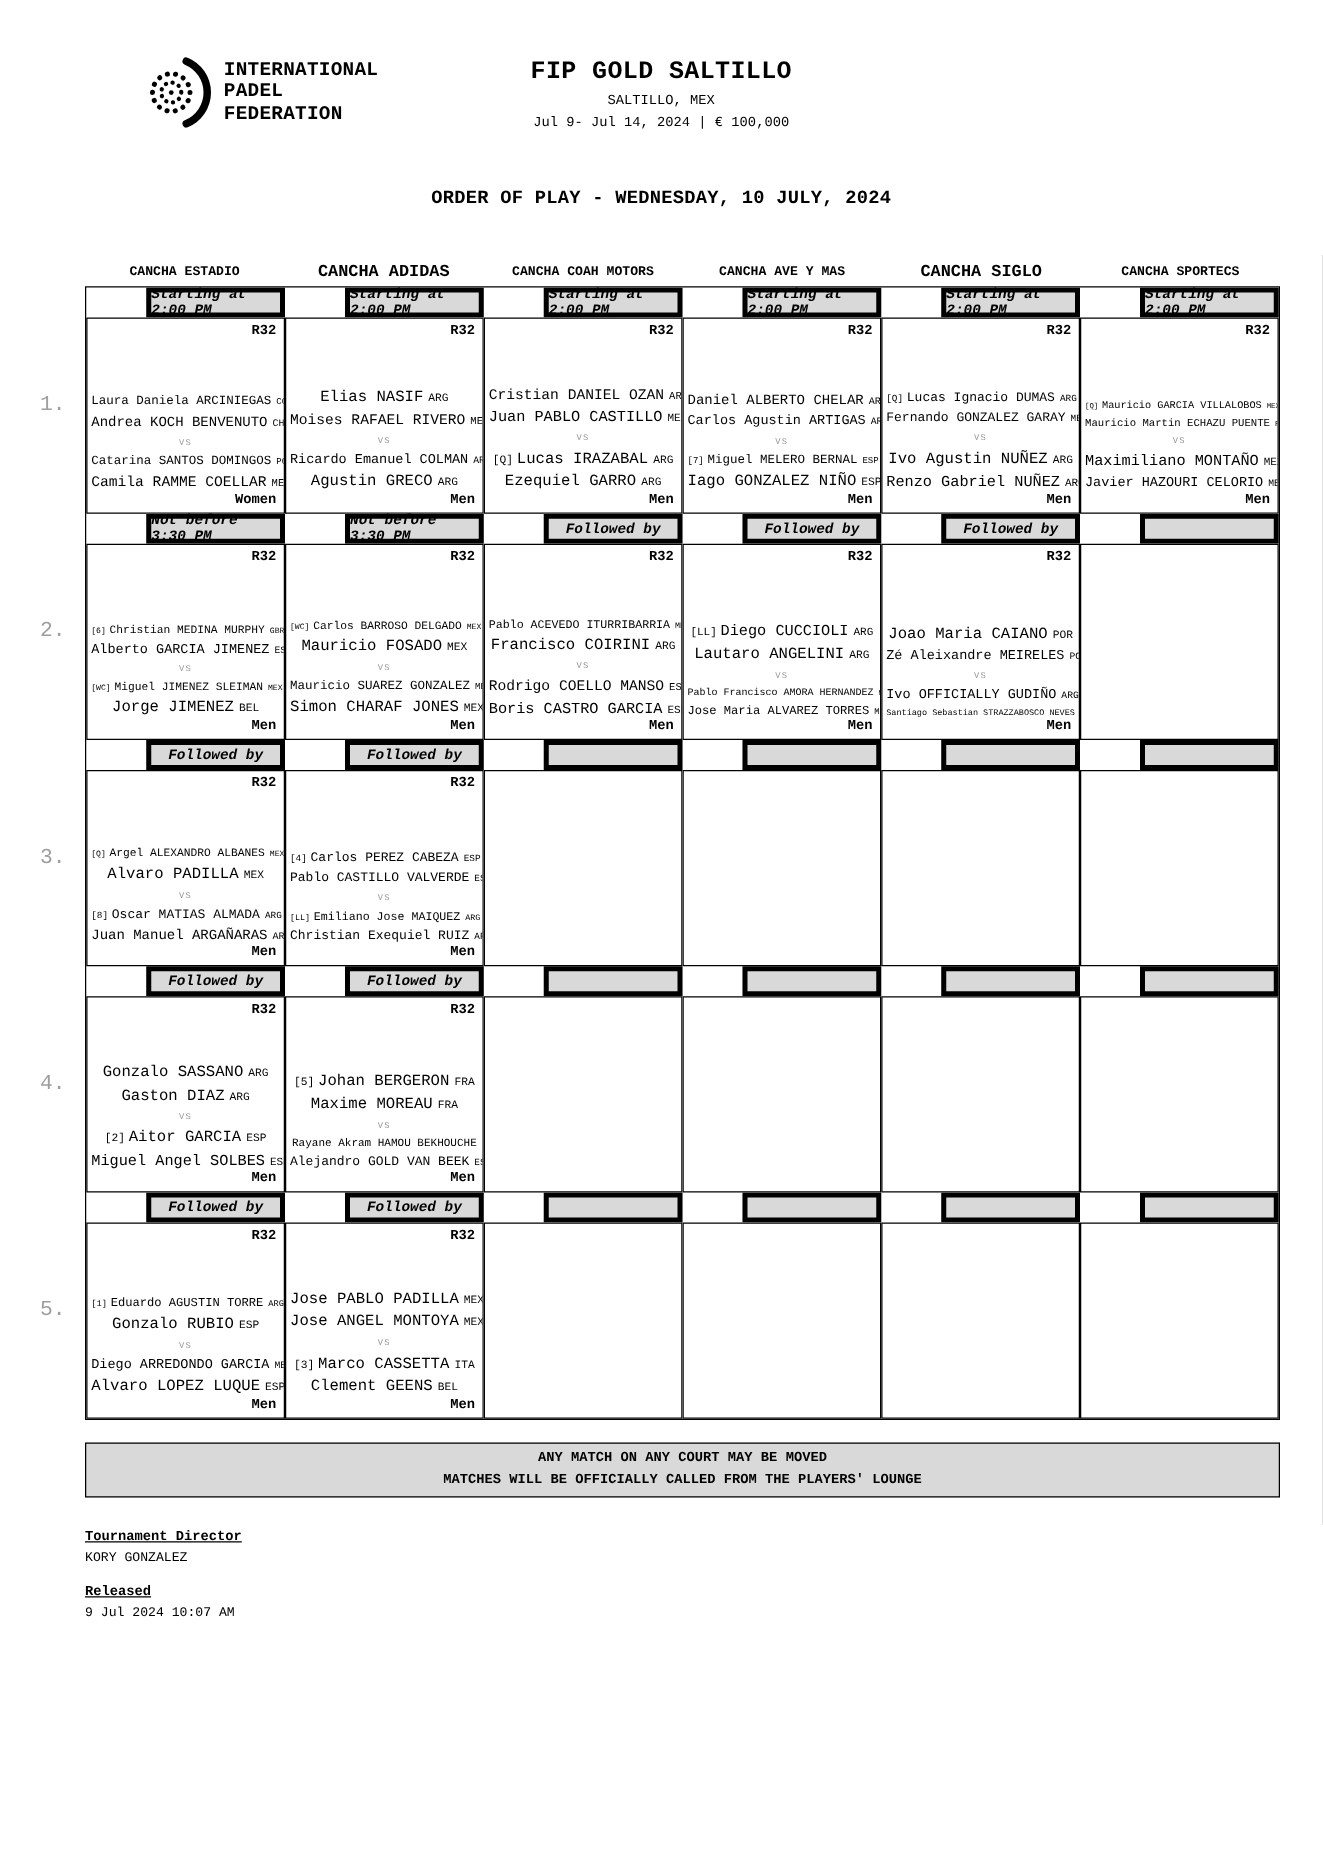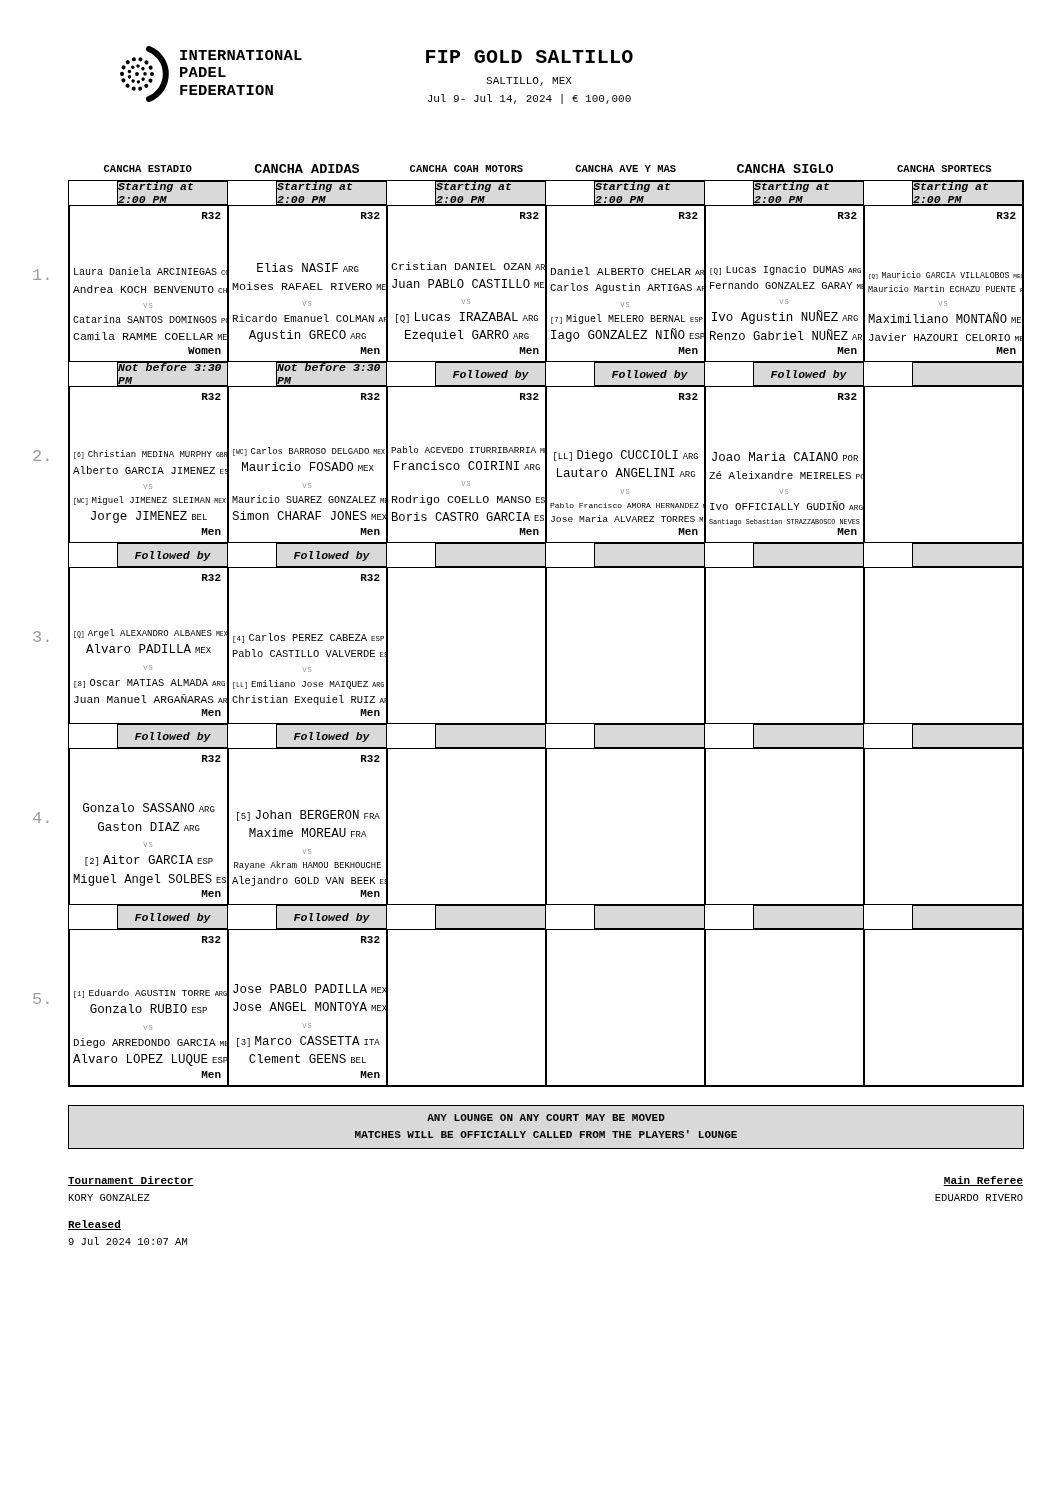--- a/index.html
+++ b/index.html
@@ -18,21 +18,21 @@
   .order-title { text-align: center; font-size: 15px; font-weight: bold; margin-top: 32px; letter-spacing: 0.2px; }
 
   
   .grid-area { position: relative; width: 956px; margin: 40px 0 0 68px; }
   .row-numbers { position: absolute; left: -36px; top: 0; width: 34px; height: 100%; }
   .row-number { position: absolute; left: 0; width: 30px; text-align: left; font-size: 17px; color: #9e9e9e; }
   .courts-row { display: grid; grid-template-columns: repeat(6, 1fr); height: 22px; align-items: center; }
   .court-name { text-align: center; font-weight: bold; font-size: 10.5px; white-space: nowrap; overflow: hidden; }
   .court-name.featured { font-size: 13.5px; }
   .match-grid { display: grid; grid-template-columns: repeat(6, 1fr); border: 1px solid #000; }
-  .slot-time { height: 24px; background: #d9d9d9; border: 1px solid #000000; display: flex; align-items: center; justify-content: center; font-style: italic; font-weight: bold; font-size: 11.5px; margin-left: 48px; }
+  .slot-time { height: 24px; background: #d9d9d9; border: 4px solid #000000; display: flex; align-items: center; justify-content: center; font-style: italic; font-weight: bold; font-size: 11.5px; margin-left: 48px; }
   .match-cell { height: 157px; border: 1px solid #000; background: #fff; display: flex; flex-direction: column; padding: 2px 3px; overflow: hidden; }
   .round-label { text-align: right; font-weight: bold; font-size: 11px; padding: 2px 3px 0 0; }
   .teams-block { flex: 1; display: flex; flex-direction: column; justify-content: flex-end; align-items: center; gap: 3px; width: 100%; }
   .player-line { white-space: nowrap; line-height: 1.25; max-width: 100%; }
   .player-line .seed { font-size: 0.72em; margin-right: 3px; }
   .player-line .country { font-size: 0.72em; margin-left: 4px; }
   .vs-label { font-size: 7px; color: #999; letter-spacing: 1px; margin: 2px 0; }
   .category-label { text-align: right; font-weight: bold; font-size: 11px; padding: 0 3px 2px 0; }
 
   
@@ -65,20 +65,21 @@
         <div>FEDERATION</div>
       </div>
     </div>
     <div class="head-center">
       <h1 class="tour-title">FIP GOLD SALTILLO</h1>
       <div class="tour-loc">SALTILLO, MEX</div>
       <div class="tour-dates">Jul 9- Jul 14, 2024   |   € 100,000</div>
     </div>
   </header>
 
+  <h2 class="order-title">ORDER OF PLAY - WEDNESDAY, 10 JULY, 2024</h2>
 
   <section class="grid-area">
     <div class="row-numbers">
         <div class="row-number" style="top: 108px;">1.</div>
         <div class="row-number" style="top: 289px;">2.</div>
         <div class="row-number" style="top: 470px;">3.</div>
         <div class="row-number" style="top: 651px;">4.</div>
         <div class="row-number" style="top: 832px;">5.</div>
       </div>
     <div class="courts-row">
@@ -317,31 +318,27 @@
           <div class="category-label">Men</div>
         </div>
         <div class="match-cell" style="grid-row: 10;"></div>
         <div class="match-cell" style="grid-row: 10;"></div>
         <div class="match-cell" style="grid-row: 10;"></div>
         <div class="match-cell" style="grid-row: 10;"></div>
       </div>
   </section>
 
   <div class="notice">
-    <div>ANY LOUNGE ON ANY COURT MAY BE MOVED</div>
+    <div>ANY MATCH ON ANY COURT MAY BE MOVED</div>
     <div>MATCHES WILL BE OFFICIALLY CALLED FROM THE PLAYERS' LOUNGE</div>
   </div>
 
 
   <div class="officials">
     <div class="official-left">
       <div class="off-label">Tournament Director</div>
       <div class="off-value">KORY GONZALEZ</div>
       <div class="off-label released">Released</div>
       <div class="off-value">9 Jul 2024  10:07 AM</div>
     </div>
-    <div class="official-right">
-      <div class="off-label">Main Referee</div>
-      <div class="off-value">EDUARDO RIVERO</div>
-    </div>
   </div>
 
 </div>
 
 </body></html>

